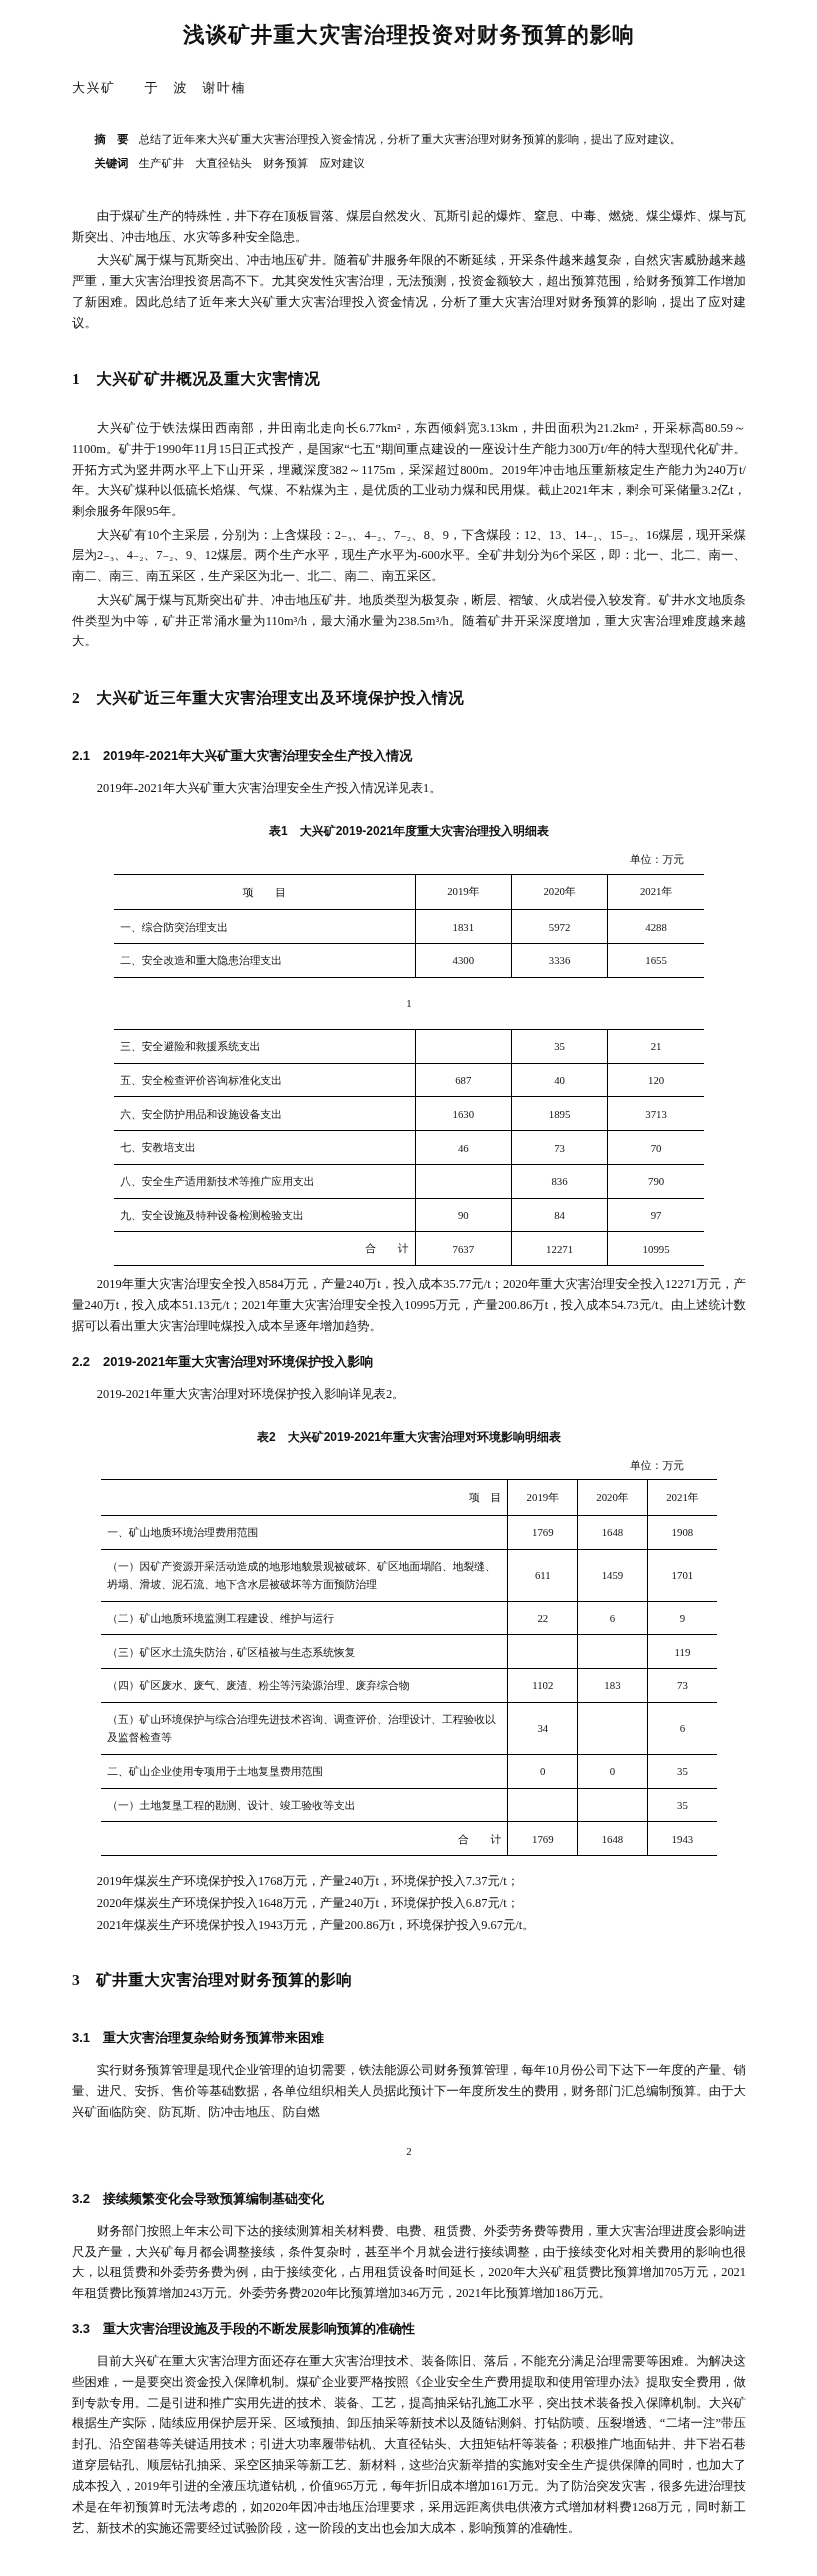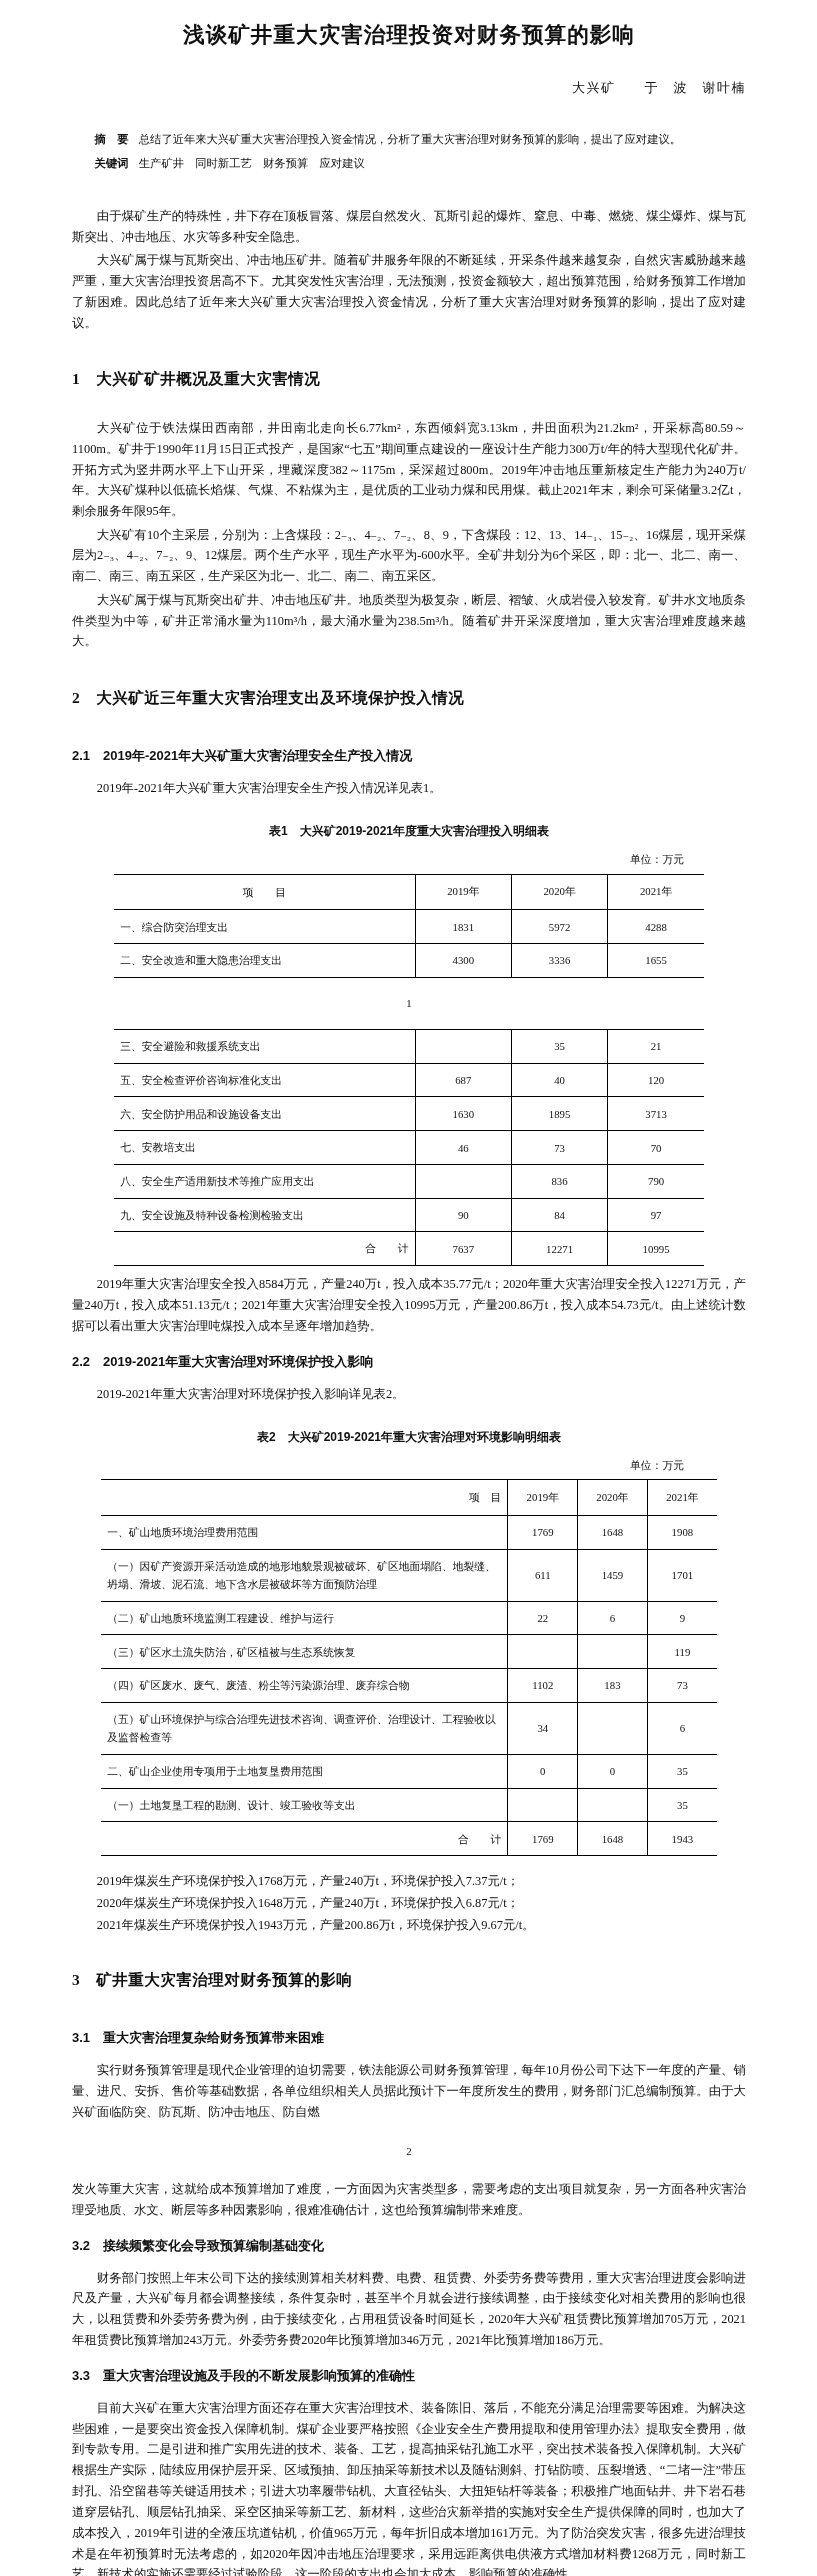--- a/index.html
+++ b/index.html
@@ -6,21 +6,21 @@
   body { color:#111; font-family:"Liberation Serif","DejaVu Serif",serif; }
   .page {
     width:818px; min-height:2943px; margin:0 auto; box-sizing:border-box;
     padding:16.5px 72px 13.4px 72px; background:#fff;
     display:flex; flex-direction:column;
   }
   .title {
     font-family:"Liberation Sans","DejaVu Sans",sans-serif; font-weight:700;
     font-size:21.6px; text-align:center; letter-spacing:1px; margin:3.1px 0 30px 0;
   }
-  .authors { text-align:right; font-size:13px; margin:0 0 30px 0; letter-spacing:1.5px; }
+  .authors { text-align:left; font-size:13px; margin:0 0 30px 0; letter-spacing:1.5px; }
   .meta { font-size:11.3px; line-height:1.8; text-indent:2em; margin:2.1px 0; text-align:justify; }
   .metalabel { font-family:"Liberation Sans","DejaVu Sans",sans-serif; font-weight:700; margin-right:10.3px; }
   .keywords { margin-bottom:30px; }
   .body { font-size:12.4px; line-height:1.68; text-indent:2em; text-align:justify; margin:2.6px 0; }
   .cont { text-indent:0; }
   .mt { margin-top:8.2px; }
   .sec {
     font-family:Liberation Serif, serif; font-weight:700;
     font-size:15.5px; margin:33px 0 25px 0; letter-spacing:0.5px;
   }
@@ -64,21 +64,21 @@
 
   <h1 class="title">浅谈矿井重大灾害治理投资对财务预算的影响</h1>
 
   <div class="authors">大兴矿　　于　波　谢叶楠</div>
 
   <p class="meta">
     <span class="metalabel">摘　要</span><span>总结了近年来大兴矿重大灾害治理投入资金情况，分析了重大灾害治理对财务预算的影响，提出了应对建议。</span>
   </p>
 
   <p class="meta keywords">
-    <span class="metalabel">关键词</span><span>生产矿井　同时新工艺　财务预算　应对建议</span>
+    <span class="metalabel">关键词</span><span>生产矿井　大直径钻头　财务预算　应对建议</span>
   </p>
 
   <div>
 
       <p class="body">由于煤矿生产的特殊性，井下存在顶板冒落、煤层自然发火、瓦斯引起的爆炸、窒息、中毒、燃烧、煤尘爆炸、煤与瓦斯突出、冲击地压、水灾等多种安全隐患。</p>
 
       <p class="body">大兴矿属于煤与瓦斯突出、冲击地压矿井。随着矿井服务年限的不断延续，开采条件越来越复杂，自然灾害威胁越来越严重，重大灾害治理投资居高不下。尤其突发性灾害治理，无法预测，投资金额较大，超出预算范围，给财务预算工作增加了新困难。因此总结了近年来大兴矿重大灾害治理投入资金情况，分析了重大灾害治理对财务预算的影响，提出了应对建议。</p>
     </div>
 
   <h2 class="sec">1　大兴矿矿井概况及重大灾害情况</h2>
@@ -277,21 +277,20 @@
       <p class="body">2021年煤炭生产环境保护投入1943万元，产量200.86万t，环境保护投入9.67元/t。</p>
     </div>
 
   <h2 class="sec">3　矿井重大灾害治理对财务预算的影响</h2>
 
   <h3 class="subsec">3.1　重大灾害治理复杂给财务预算带来困难</h3>
   <p class="body">实行财务预算管理是现代企业管理的迫切需要，铁法能源公司财务预算管理，每年10月份公司下达下一年度的产量、销量、进尺、安拆、售价等基础数据，各单位组织相关人员据此预计下一年度所发生的费用，财务部门汇总编制预算。由于大兴矿面临防突、防瓦斯、防冲击地压、防自燃</p>
 
   <div class="pagenum">2</div>
 
-  <p class="body cont">发火等重大灾害，这就给成本预算增加了难度，一方面因为灾害类型多，需要考虑的支出项目就复杂，另一方面各种灾害治理受地质、水文、断层等多种因素影响，很难准确估计，这也给预算编制带来难度。</p>
 
   <h3 class="subsec">3.2　接续频繁变化会导致预算编制基础变化</h3>
   <p class="body">财务部门按照上年末公司下达的接续测算相关材料费、电费、租赁费、外委劳务费等费用，重大灾害治理进度会影响进尺及产量，大兴矿每月都会调整接续，条件复杂时，甚至半个月就会进行接续调整，由于接续变化对相关费用的影响也很大，以租赁费和外委劳务费为例，由于接续变化，占用租赁设备时间延长，2020年大兴矿租赁费比预算增加705万元，2021年租赁费比预算增加243万元。外委劳务费2020年比预算增加346万元，2021年比预算增加186万元。</p>
 
   <h3 class="subsec">3.3　重大灾害治理设施及手段的不断发展影响预算的准确性</h3>
   <p class="body">目前大兴矿在重大灾害治理方面还存在重大灾害治理技术、装备陈旧、落后，不能充分满足治理需要等困难。为解决这些困难，一是要突出资金投入保障机制。煤矿企业要严格按照《企业安全生产费用提取和使用管理办法》提取安全费用，做到专款专用。二是引进和推广实用先进的技术、装备、工艺，提高抽采钻孔施工水平，突出技术装备投入保障机制。大兴矿根据生产实际，陆续应用保护层开采、区域预抽、卸压抽采等新技术以及随钻测斜、打钻防喷、压裂增透、“二堵一注”带压封孔、沿空留巷等关键适用技术；引进大功率履带钻机、大直径钻头、大扭矩钻杆等装备；积极推广地面钻井、井下岩石巷道穿层钻孔、顺层钻孔抽采、采空区抽采等新工艺、新材料，这些治灾新举措的实施对安全生产提供保障的同时，也加大了成本投入，2019年引进的全液压坑道钻机，价值965万元，每年折旧成本增加161万元。为了防治突发灾害，很多先进治理技术是在年初预算时无法考虑的，如2020年因冲击地压治理要求，采用远距离供电供液方式增加材料费1268万元，同时新工艺、新技术的实施还需要经过试验阶段，这一阶段的支出也会加大成本，影响预算的准确性。</p>
 
 </div>
 
 

